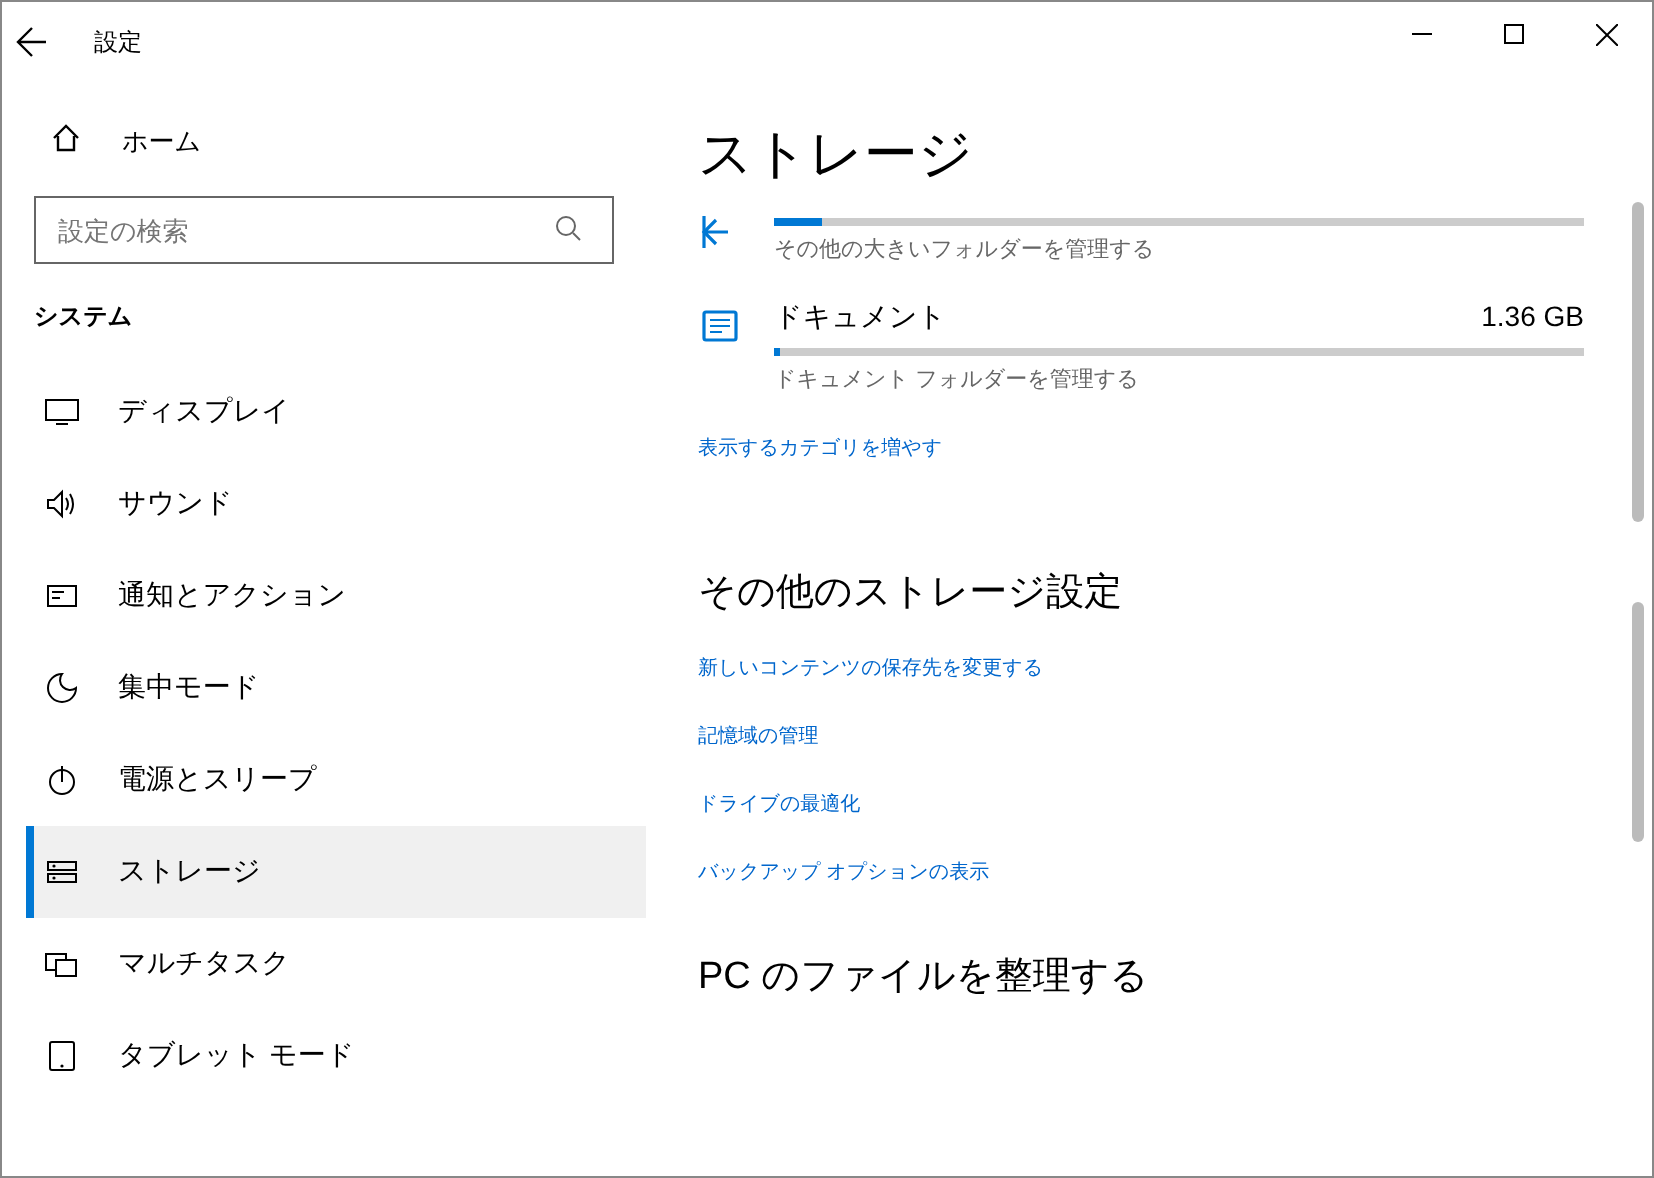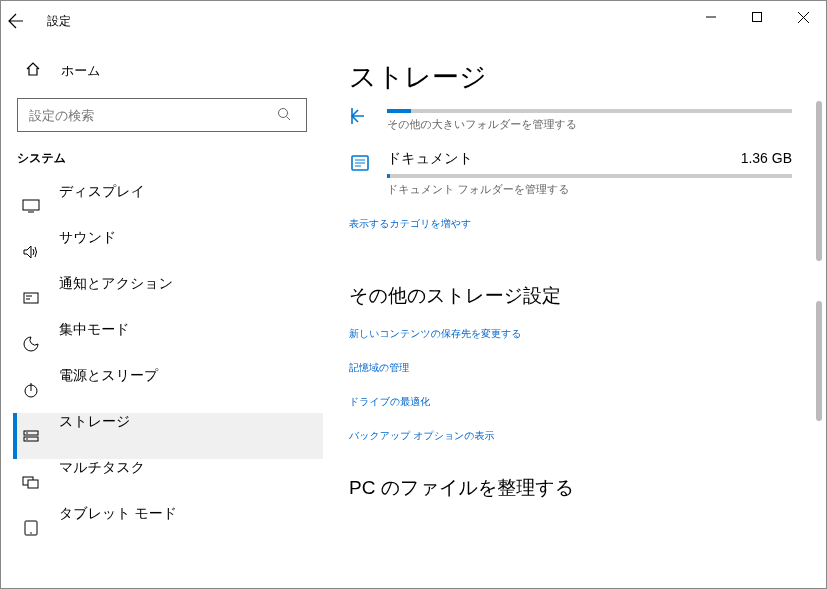--- a/index.html
+++ b/index.html
@@ -72,20 +72,21 @@
 }
 .searchbox .srch-icon { width: 18px; }
 .group-label {
   font-size: 12px;
   font-weight: 600;
   padding: 0 4px 16px 4px;
 }
 .nav-list { display: flex; flex-direction: column; }
 .nav-item {
   display: flex;
+  align-items: center;
   height: 46px;
   padding-left: 4px;
   cursor: pointer;
   border-left: 4px solid transparent;
 }
 .nav-item.active {
   background: #f0f0f0;
   border-left: 4px solid #0078d4;
 }
 .nav-item .icon {

